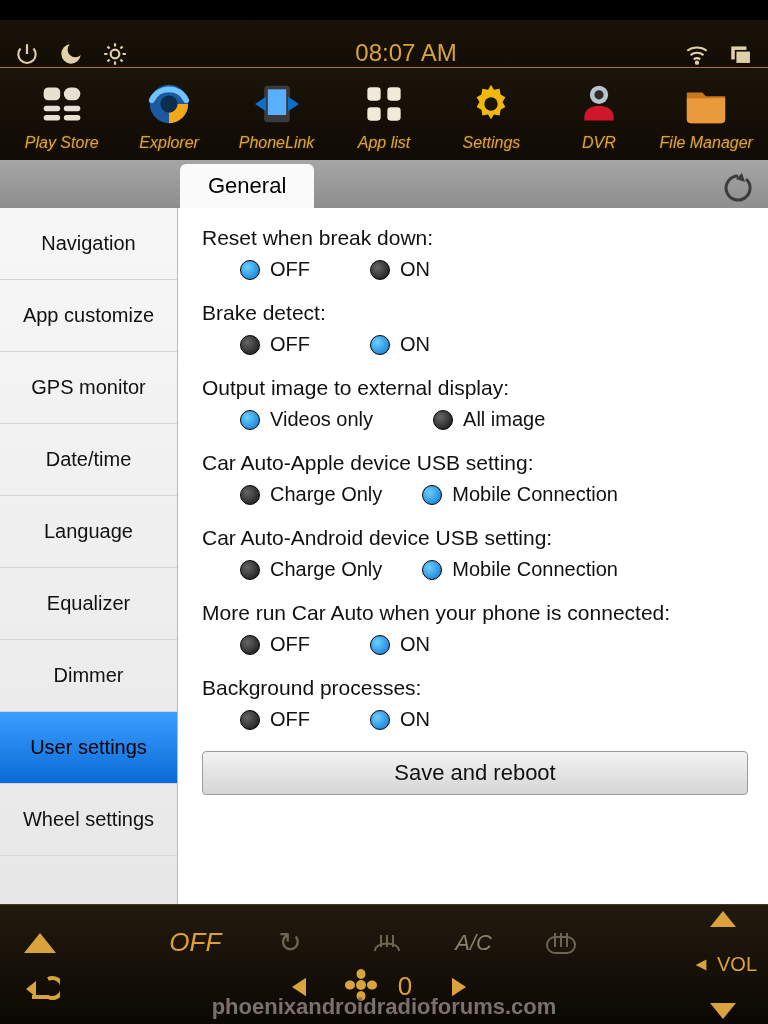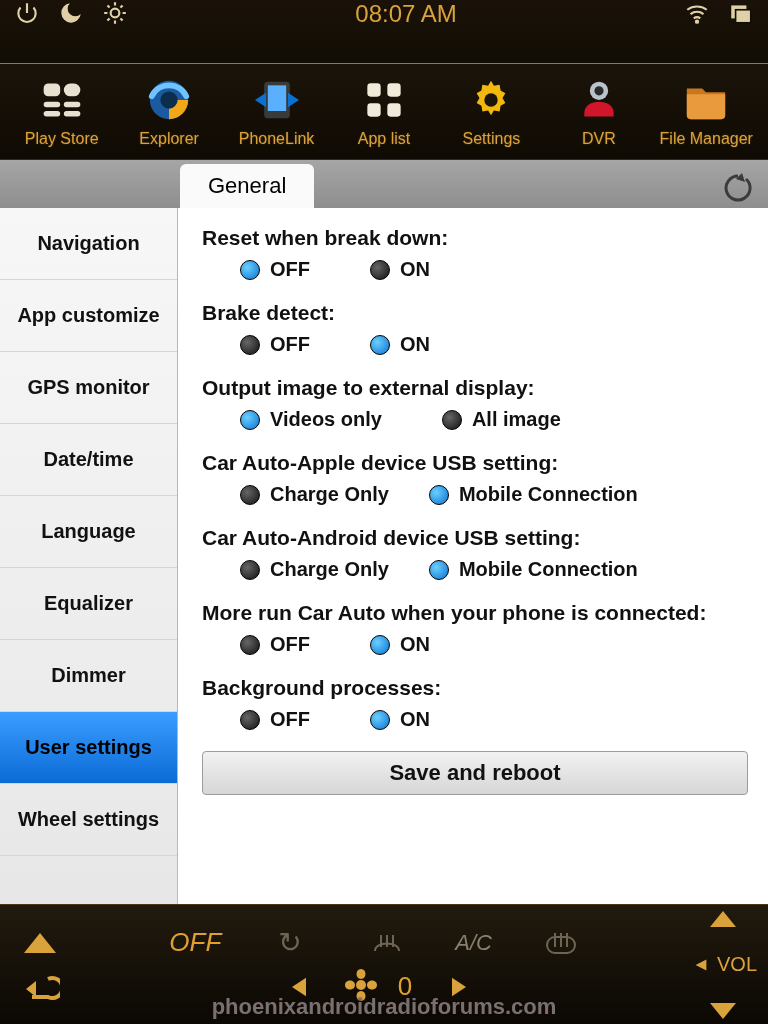--- a/index.html
+++ b/index.html
@@ -7,43 +7,45 @@
   width: 768px;
   height: 1024px;
   background: #000;
   font-family: -apple-system, "Helvetica Neue", Arial, sans-serif;
   overflow: hidden;
   position: relative;
 }
 
 
 .statusbar {
-  height: 64px;
+  height: 48px;
   background: linear-gradient(#1a1208, #120d05);
   border-bottom: 1px solid #a8742a;
   display: flex;
-  align-items: flex-start;
+  align-items: flex-end;
   padding: 0 14px;
   color: #e0d0a8;
+  margin-top: 20px;
 }
 .sb-left { display: flex; align-items: center; gap: 18px; }
 .sb-time { flex: 1; text-align: center; color: #d9a23b; font-size: 24px; }
 .sb-right { display: flex; align-items: center; gap: 18px; }
 .sb-icon { width: 26px; height: 26px; display: flex; align-items: center; justify-content: center; }
 .sb-icon svg { stroke: #e0d0a8; fill: none; stroke-width: 2; }
 
 
 .launcher {
   height: 96px;
   background: linear-gradient(#1b140a, #0f0a03);
   border-bottom: 1px solid #3a2a10;
   display: flex;
   justify-content: space-around;
   align-items: center;
   padding: 0 8px;
+  font-style: italic;
 }
 .app {
   display: flex;
   flex-direction: column;
   align-items: center;
   gap: 6px;
   width: 106px;
   cursor: pointer;
 }
 .app-icon {
@@ -90,21 +92,20 @@
   display:flex; align-items:center; justify-content:center;
   cursor: pointer;
 }
 .back-arc svg { stroke:#3b3b3b; fill:none; stroke-width:3; }
 
 .body {
   flex:1;
   display:flex;
   background:#fff;
   overflow:hidden;
-  font-weight:bold;
 }
 .sidebar {
   width: 178px;
   background: linear-gradient(#f7f7f7,#e7e7e7);
   border-right: 1px solid #b8b8b8;
 }
 .side-item {
   height: 72px;
   display:flex; align-items:center; justify-content:center;
   font-size: 20px;

